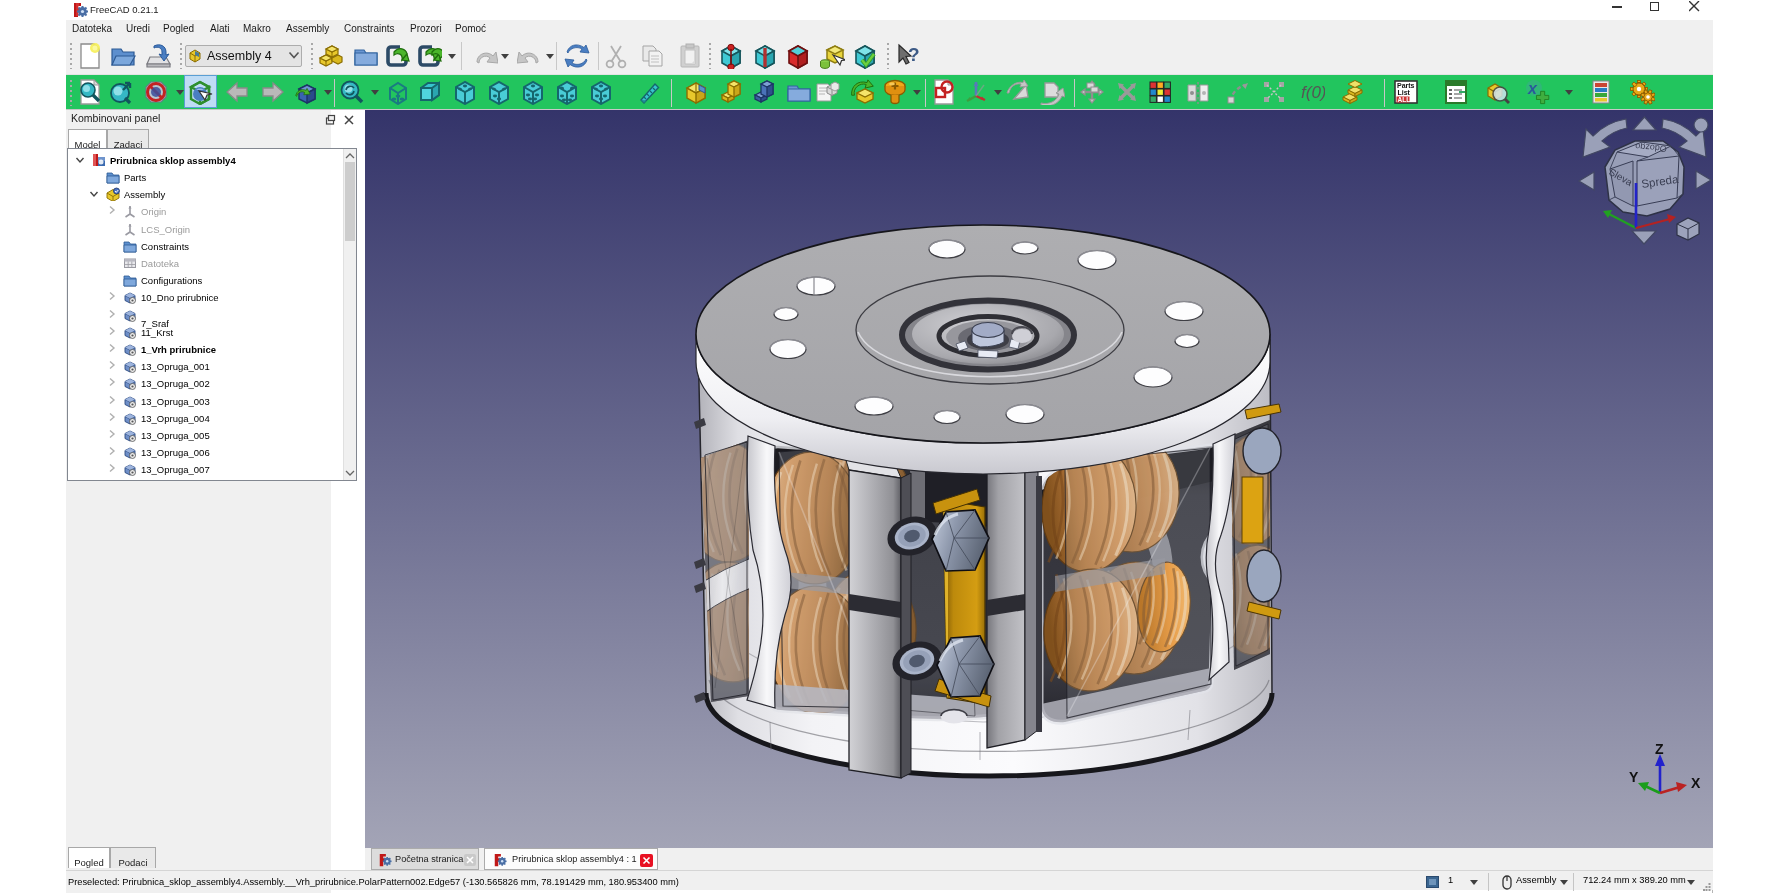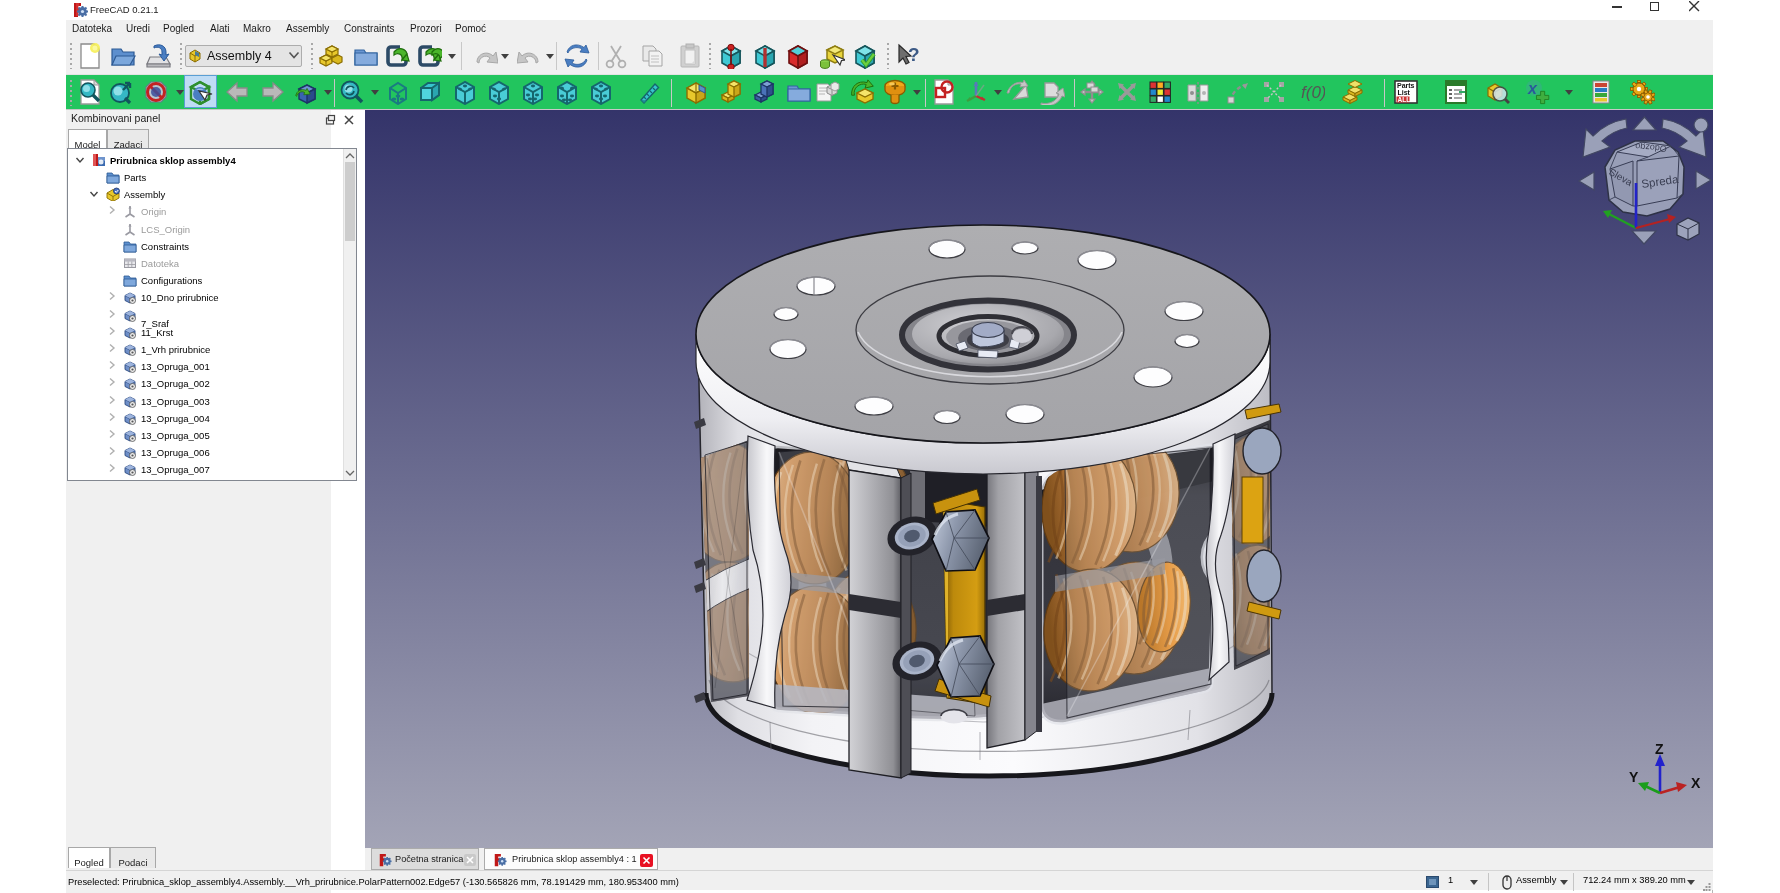--- a/index.html
+++ b/index.html
@@ -647,21 +647,21 @@
         <path d="M3 1.5l4 3.5-4 3.5" fill="none" stroke="#b0b0b0" stroke-width="1.4"></path>
       </svg>
       <svg class="ico" style="left:55px;top:193px" width="14" height="14" viewBox="0 0 14 14">
         <path d="M2 5.5L7 3l5 2.5v5L7 13l-5-2.5z" fill="#6f8fc8" stroke="#2a4a80" stroke-width=".9"></path>
         <path d="M2 5.5L7 8l5-2.5" fill="none" stroke="#2a4a80" stroke-width=".9"></path>
         <path d="M7 8v5" stroke="#2a4a80" stroke-width=".9"></path>
         <path d="M2 5.5L7 3l5 2.5L7 8z" fill="#9db4dd"></path>
         <circle cx="9.5" cy="10.5" r="3" fill="#e8e8e8" stroke="#555" stroke-width=".8"></circle>
         <circle cx="9.5" cy="10.5" r="1.1" fill="#555"></circle>
       </svg>
-      <div class="trow " style="left:73px;top:194px;">1_Vrh prirubnice</div>
+      <div class="trow " style="left:73px;top:194px;font-weight:bold;">1_Vrh prirubnice</div>
       <svg class="ico" style="left:39px;top:211px" width="10" height="10">
         <path d="M3 1.5l4 3.5-4 3.5" fill="none" stroke="#b0b0b0" stroke-width="1.4"></path>
       </svg>
       <svg class="ico" style="left:55px;top:210px" width="14" height="14" viewBox="0 0 14 14">
         <path d="M2 5.5L7 3l5 2.5v5L7 13l-5-2.5z" fill="#6f8fc8" stroke="#2a4a80" stroke-width=".9"></path>
         <path d="M2 5.5L7 8l5-2.5" fill="none" stroke="#2a4a80" stroke-width=".9"></path>
         <path d="M7 8v5" stroke="#2a4a80" stroke-width=".9"></path>
         <path d="M2 5.5L7 3l5 2.5L7 8z" fill="#9db4dd"></path>
         <circle cx="9.5" cy="10.5" r="3" fill="#e8e8e8" stroke="#555" stroke-width=".8"></circle>
         <circle cx="9.5" cy="10.5" r="1.1" fill="#555"></circle>

